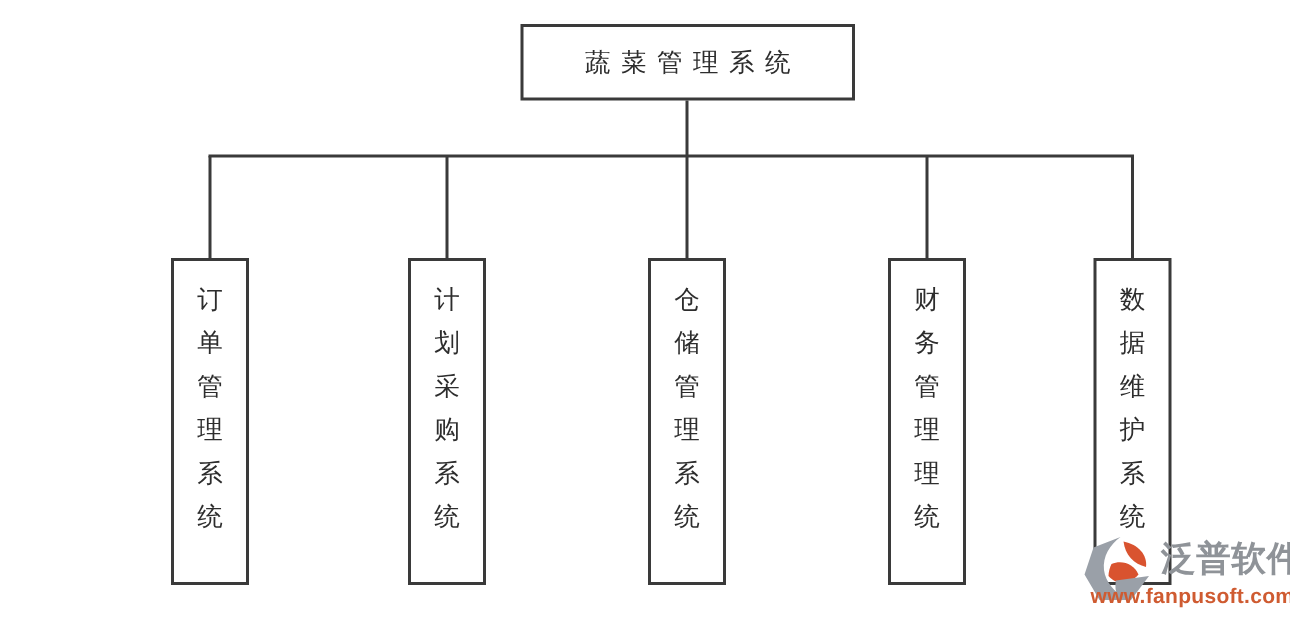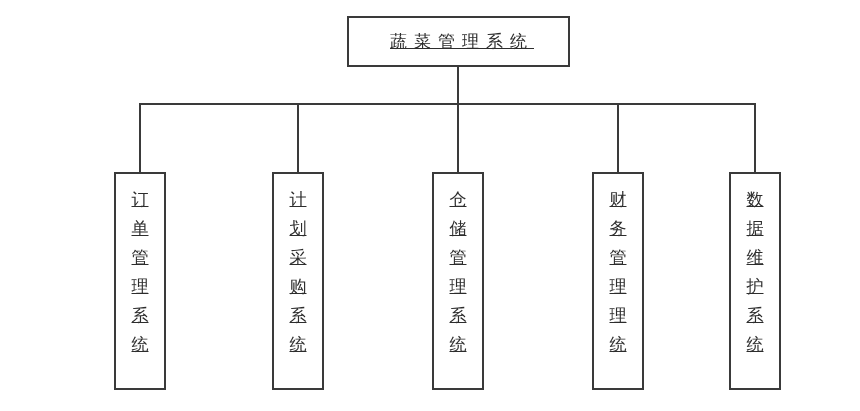--- a/index.html
+++ b/index.html
@@ -12,21 +12,20 @@
     font-family: "Liberation Serif", "DejaVu Serif", serif;
   }
 
   
   .node {
     position: absolute;
     box-sizing: border-box;
     border: 2px solid #3a3a3a;
     background: #ffffff;
     color: #2d2d2d;
-    text-decoration: underline;
   }
   .root-node {
     left: 347px; top: 16px; width: 223px; height: 51px;
     display: flex; align-items: center; justify-content: center;
     font-size: 17px; letter-spacing: 7px; text-indent: 7px;
   }
   .leaf-node {
     top: 172px; width: 52px; height: 218px;
     display: flex; flex-direction: column; align-items: center;
     padding-top: 11px;
@@ -123,14 +122,24 @@
 
   <div class="node leaf-node leaf-5">
     <span class="vchar">数</span>
     <span class="vchar">据</span>
     <span class="vchar">维</span>
     <span class="vchar">护</span>
     <span class="vchar">系</span>
     <span class="vchar">统</span>
   </div>
 
+  <div class="watermark">
+    <svg class="wm-logo" viewBox="0 0 50 44" xmlns="http://www.w3.org/2000/svg">
+      <path d="M25 1 L7 8 L1 26 L11 43 L30 43 C21 38 15 31 14 23 C13 14 18 6 25 1 Z" fill="#9aa0a8"></path>
+      <path d="M27 4 C37 6 43 13 42 21 C34 19 28 13 27 4 Z" fill="#d9532f"></path>
+      <path d="M19 19 C26 16 34 19 37 26 C31 33 22 33 17 27 C17 24 18 21 19 19 Z" fill="#d9532f"></path>
+      <path d="M22 30 L44 27 L32 43 L24 43 C22 39 21 34 22 30 Z" fill="#9aa0a8"></path>
+    </svg>
+    <span class="wm-brand">泛普软件</span>
+    <span class="wm-url">www.fanpusoft.com</span>
+  </div>
 
 </div>
 
 </body></html>

